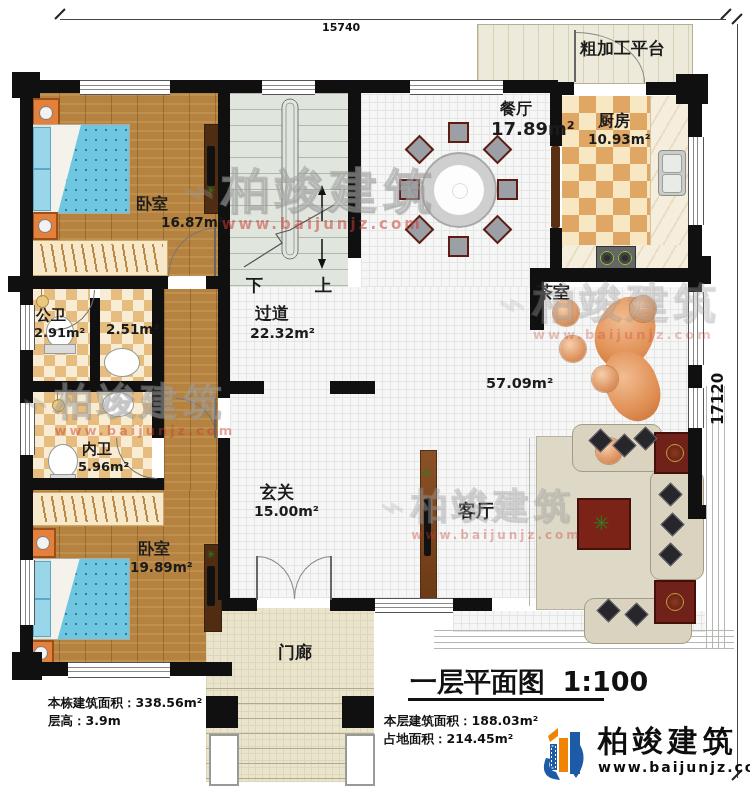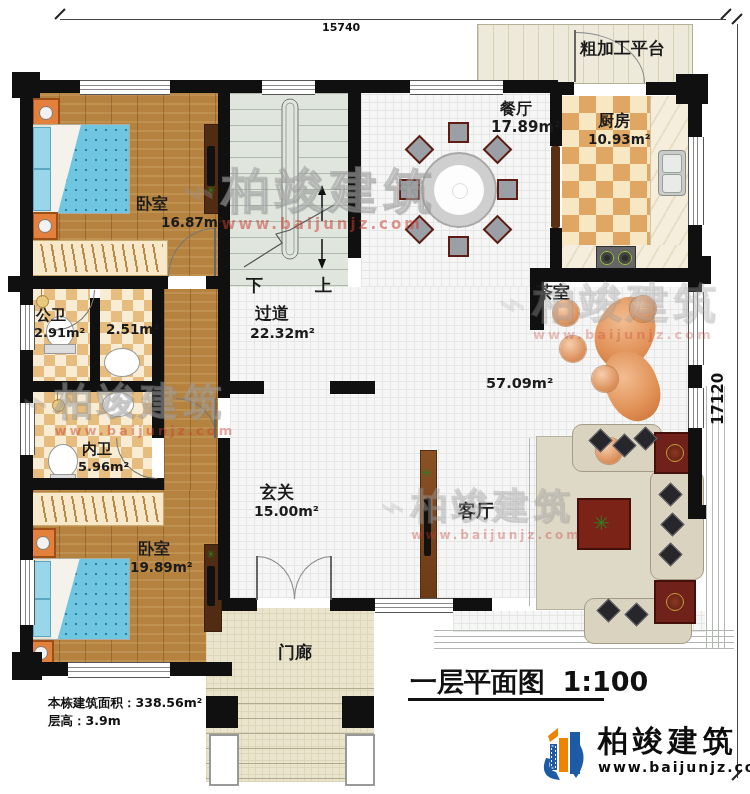--- a/index.html
+++ b/index.html
@@ -286,21 +286,21 @@
   <div class="arc" style="left:168px;top:228px;width:46px;height:48px;border:1px solid #777;border-right:none;border-bottom:none;border-radius:100% 0 0 0;"></div>
   <div class="leaf" style="left:214px;top:228px;width:2px;height:48px;"></div>
   <div class="arc" style="left:52px;top:290px;width:42px;height:40px;border:1px solid #777;border-left:none;border-top:none;border-radius:0 0 100% 0;"></div>
   <div class="arc" style="left:116px;top:438px;width:40px;height:40px;border:1px solid #777;border-right:none;border-top:none;border-radius:0 0 0 100%;"></div>
   <div class="arc" style="left:176px;top:398px;width:40px;height:40px;border:1px solid #777;border-left:none;border-bottom:none;border-radius:0 100% 0 0;"></div>
   <div class="leaf" style="left:214px;top:398px;width:2px;height:40px;"></div>
 
   <div class="rlabel" style="left:136px;top:196px;font-size:16px;">卧室</div>
   <div class="rlabel" style="left:128px;top:215px;font-size:13.5px;margin-left:33px;">16.87m²</div>
   <div class="rlabel" style="left:500px;top:101px;font-size:16px;">餐厅</div>
-  <div class="rlabel" style="left:491px;top:120px;font-size:15px;">17.89m²</div>
+  <div class="rlabel" style="left:491px;top:120px;font-size:18px;">17.89m²</div>
   <div class="rlabel" style="left:598px;top:113px;font-size:16px;">厨房</div>
   <div class="rlabel" style="left:588px;top:132px;font-size:13.5px;">10.93m²</div>
   <div class="rlabel" style="left:36px;top:308px;font-size:15px;text-align:center;">公卫</div>
   <div class="rlabel" style="left:34px;top:326px;font-size:13px;">2.91m²</div>
   <div class="rlabel" style="left:106px;top:322px;font-size:13.5px;">2.51m²</div>
   <div class="rlabel" style="left:255px;top:305px;font-size:17px;">过道</div>
   <div class="rlabel" style="left:250px;top:326px;font-size:14px;">22.32m²</div>
   <div class="rlabel" style="left:246px;top:277px;font-size:17px;">下</div>
   <div class="rlabel" style="left:315px;top:277px;font-size:17px;">上</div>
   <div class="rlabel" style="left:536px;top:284px;font-size:17px;">茶室</div>
@@ -354,20 +354,24 @@
 
   <div class="stat" style="left:48px;top:694px;">
     <span>本栋建筑面积：</span><span>338.56m²</span><br>
     <span>层高：</span><span>3.9m</span>
   </div>
   <div class="title-cn" style="left:410px;top:664px;font-size:27px;font-weight:600;">
     <span>一层平面图</span>
     <span style="margin-left:8px;">1:100</span>
   </div>
   <div class="abs" style="left:408px;top:698px;width:196px;height:3px;background:#111;z-index:6;"></div>
+  <div class="stat" style="left:384px;top:712px;">
+    <span>本层建筑面积：</span><span>188.03m²</span><br>
+    <span>占地面积：</span><span>214.45m²</span>
+  </div>
 
   <div class="abs" style="left:534px;top:724px;z-index:6;display:flex;gap:8px;align-items:flex-start;">
     <svg width="56" height="58" viewBox="0 0 56 58">
       <path d="M12 34 Q4 54 26 56 L22 48 Q12 45 17 35 Z" fill="#1e5ba6"></path>
       <path d="M14 12 L24 4 L24 12 L16 18 Z" fill="#f08300"></path>
       <rect x="16" y="20" width="7" height="26" fill="#1e5ba6"></rect>
       <rect x="17.5" y="22" width="4" height="22" fill="none" stroke="#fff" stroke-width="1" stroke-dasharray="2 2"></rect>
       <rect x="25" y="14" width="9" height="34" fill="#f08300"></rect>
       <rect x="36" y="8" width="10" height="42" fill="#1e5ba6"></rect>
       <path d="M44 18 Q56 34 42 54 L38 48 Q48 34 40 24 Z" fill="#1e5ba6"></path>

